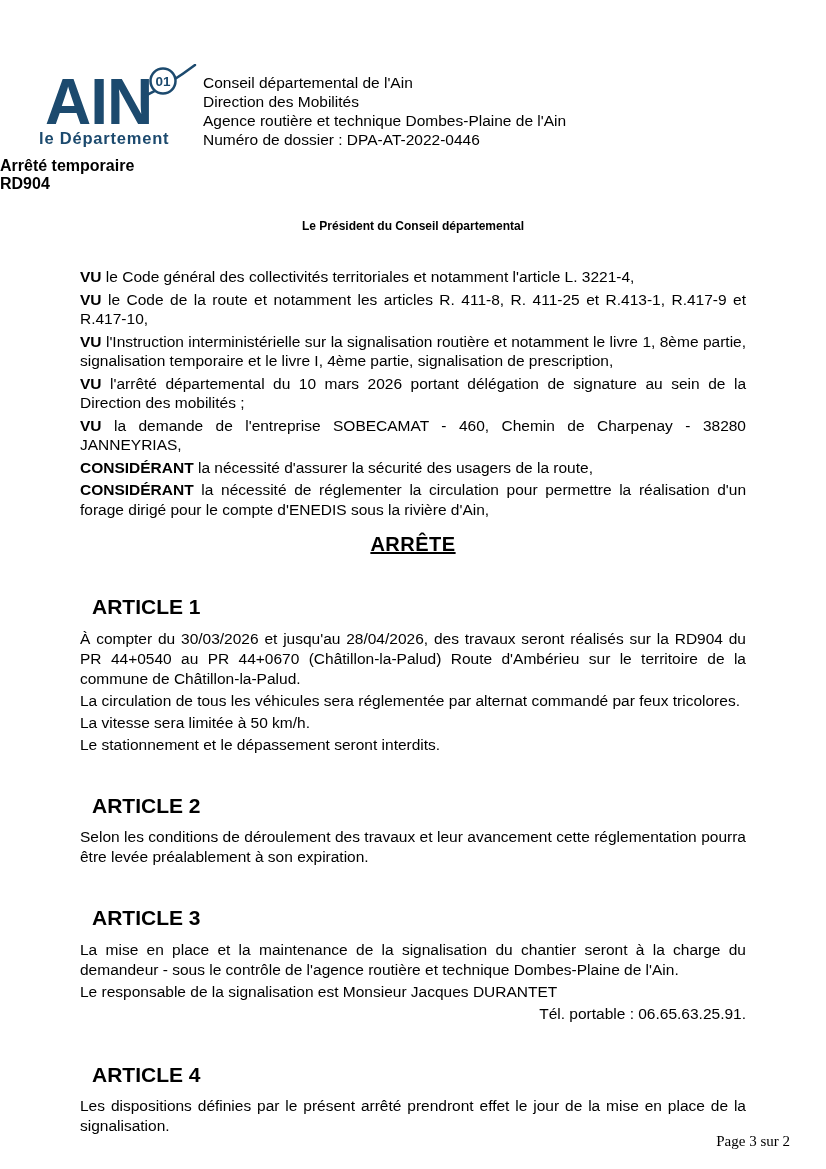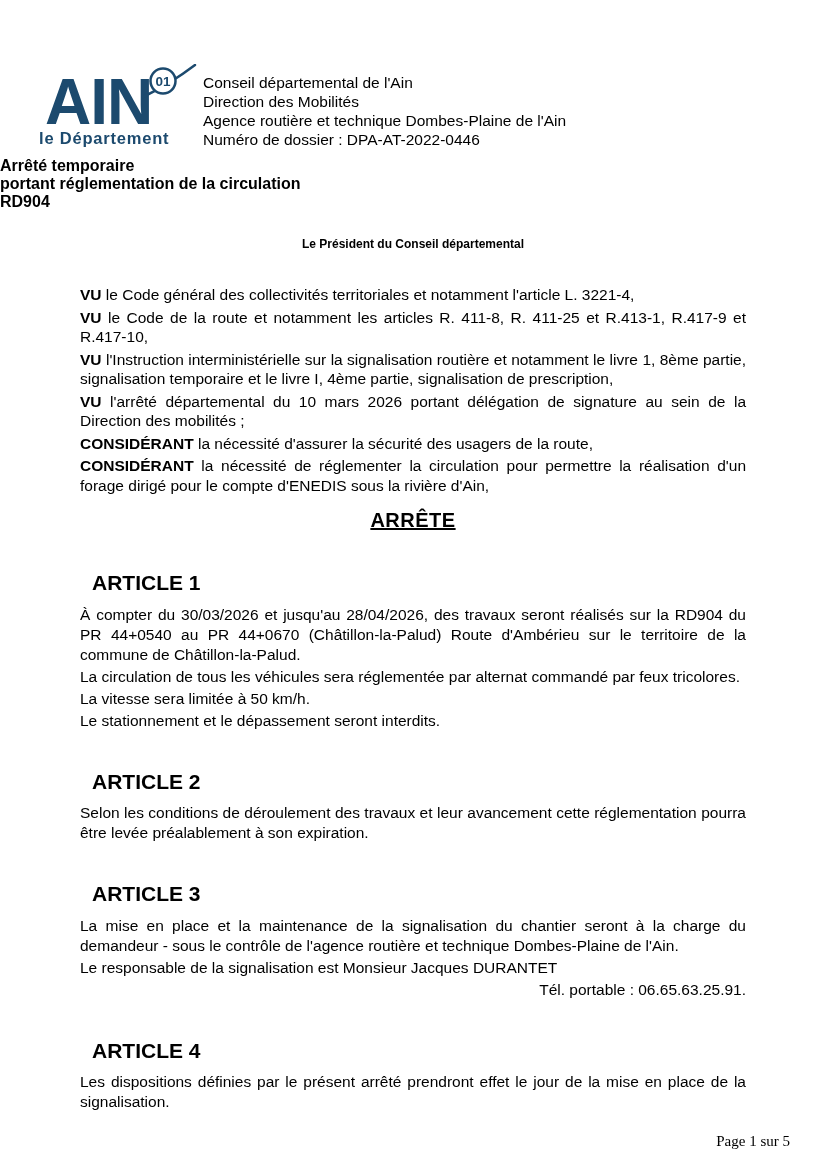--- a/index.html
+++ b/index.html
@@ -94,33 +94,33 @@
     <div class="header-text">
       <div>Conseil départemental de l'Ain</div>
       <div>Direction des Mobilités</div>
       <div>Agence routière et technique Dombes-Plaine de l'Ain</div>
       <div>Numéro de dossier : DPA-AT-2022-0446</div>
     </div>
   </div>
 
   <div class="titles">
     <div>Arrêté temporaire</div>
-    <div>portant réglementation de la circulation</div>
     <div>RD904</div>
   </div>
 
   <div class="president">Le Président du Conseil départemental</div>
 
   <div class="content">
 
     <div class="preamble">
       <p><b class="lead">VU</b> <span>le Code général des collectivités territoriales et notamment l'article L. 3221-4,</span></p>
       <p><b class="lead">VU</b> <span>le Code de la route et notamment les articles R. 411-8, R. 411-25 et R.413-1, R.417-9 et R.417-10,</span></p>
       <p><b class="lead">VU</b> <span>l'Instruction interministérielle sur la signalisation routière et notamment le livre 1, 8ème partie, signalisation temporaire et le livre I, 4ème partie, signalisation de prescription,</span></p>
       <p><b class="lead">VU</b> <span>l'arrêté départemental du 10 mars 2026 portant délégation de signature au sein de la Direction des mobilités ;</span></p>
+      <p><b class="lead">VU</b> <span>la demande de l'entreprise SOBECAMAT - 460, Chemin de Charpenay - 38280 JANNEYRIAS,</span></p>
       <p><b class="lead">CONSIDÉRANT</b> <span>la nécessité d'assurer la sécurité des usagers de la route,</span></p>
       <p><b class="lead">CONSIDÉRANT</b> <span>la nécessité de réglementer la circulation pour permettre la réalisation d'un forage dirigé pour le compte d'ENEDIS sous la rivière d'Ain,</span></p>
     </div>
 
     <div class="arrete">ARRÊTE</div>
 
     <div class="article">
       <h2>ARTICLE 1</h2>
       <p>À compter du 30/03/2026 et jusqu'au 28/04/2026, des travaux seront réalisés sur la RD904 du PR 44+0540 au PR 44+0670 (Châtillon-la-Palud) Route d'Ambérieu sur le territoire de la commune de Châtillon-la-Palud.</p>
       <p>La circulation de tous les véhicules sera réglementée par alternat commandé par feux tricolores.</p>
@@ -140,15 +140,15 @@
       <p class="indent">Tél. portable : 06.65.63.25.91.</p>
     </div>
 
     <div class="article">
       <h2>ARTICLE 4</h2>
       <p>Les dispositions définies par le présent arrêté prendront effet le jour de la mise en place de la signalisation.</p>
     </div>
 
   </div>
 
-  <div class="footer">Page 1 sur 5</div>
+  <div class="footer">Page 3 sur 2</div>
 
 </div>
 
 </body></html>

